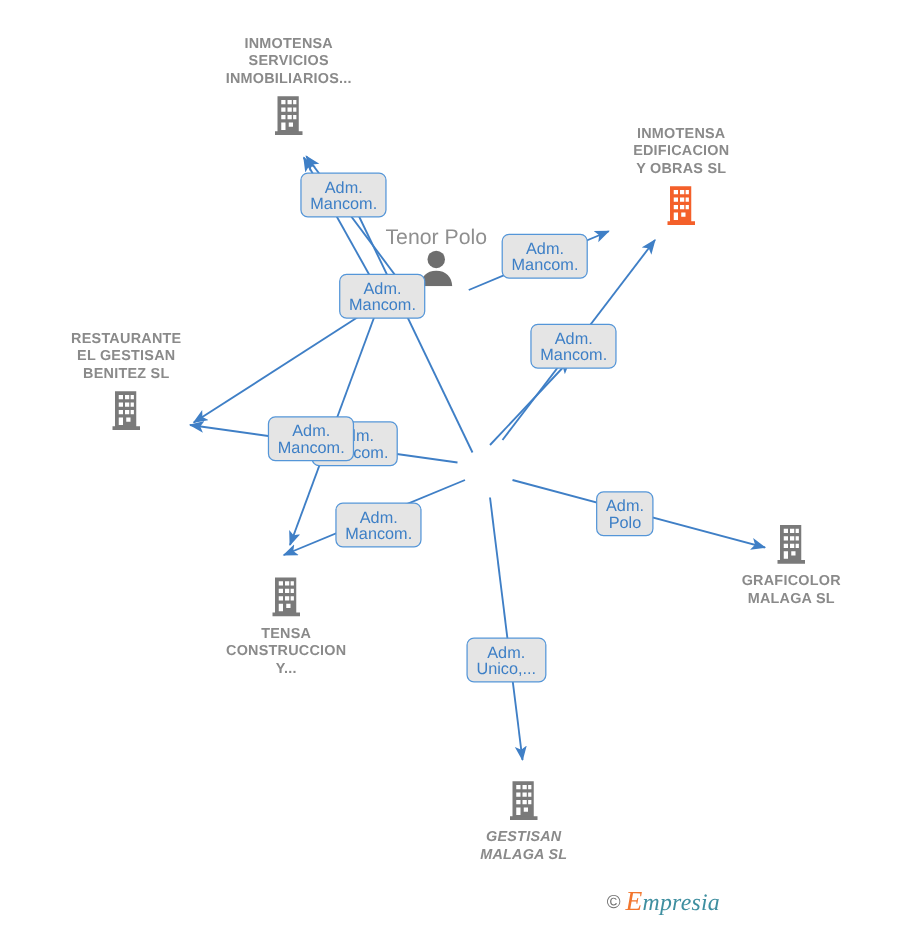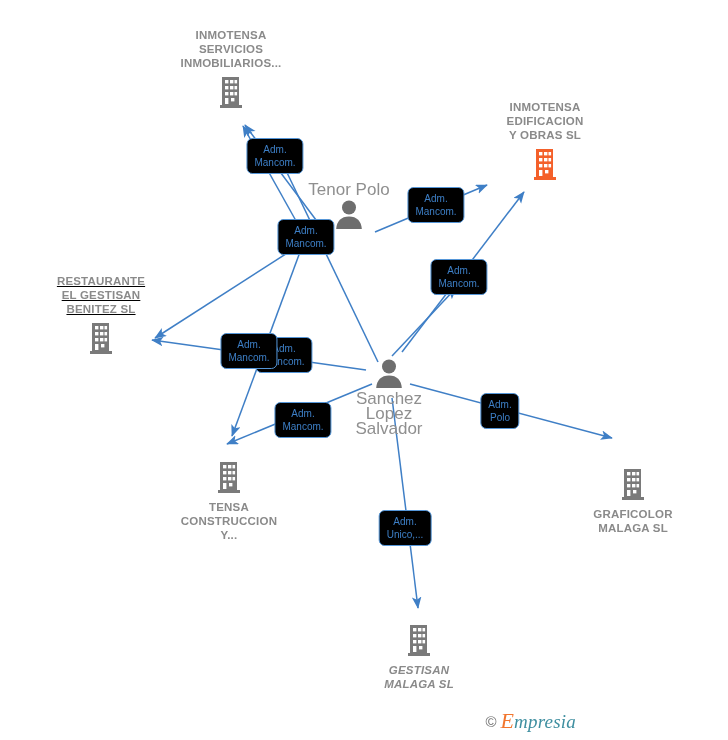--- a/index.html
+++ b/index.html
@@ -13,22 +13,22 @@
   .node .caption{font-size:11.5px;line-height:14px;color:#8a8a8a;
         letter-spacing:.2px;font-weight:bold;}
   .node .caption.person{font-weight:normal;font-size:17px;color:#8f8f8f;
         line-height:15px;letter-spacing:0;}
   .node .glyph{display:flex;justify-content:center;align-items:flex-end;}
 
   .bldg{width:26px;height:34px;position:relative;display:block;}
   .person-ico{width:32px;height:30px;display:block;}
 
   .edge-label{position:absolute;transform:translate(-50%,-50%);
-      background:#000000;border:1.3px solid #5596d8;border-radius:6px;
-      color:#3d7fc6;font-size:10px;line-height:13px;text-align:center;
+      background:#e5e5e5;border:1.3px solid #5596d8;border-radius:6px;
+      color:#3d7fc6;font-size:13px;line-height:13px;text-align:center;
       padding:4px 7px;white-space:nowrap;box-sizing:border-box;}
 
   #watermark{position:absolute;right:8px;bottom:6px;display:flex;
       align-items:center;gap:4px;}
   #watermark .copy{color:#6f6f6f;font-size:15px;}
   #watermark .emp{font-family:"Liberation Serif",serif;font-size:19px;
       font-style:italic;color:#3f8fa0;letter-spacing:.2px;}
   #watermark .emp .cap{color:#f2762e;font-size:22px;}
 </style>
 </head>
@@ -111,21 +111,21 @@
         <rect x="7" y="17" width="3.4" height="3.4"></rect>
             <rect x="12" y="17" width="3.4" height="3.4"></rect>
             <rect x="16.5" y="17" width="2.6" height="3.4"></rect>
         <rect x="7" y="23" width="3.4" height="6"></rect>
             <rect x="13" y="23" width="3.4" height="3.4"></rect>
       </g>
         </svg>
     </div>
   </div>
 
-  <div class="node" style="left:101px;top:274px;text-decoration:underline;">
+  <div class="node" style="left:101px;top:264px;">
     <div class="caption">
       <div>RESTAURANTE</div>
       <div>EL GESTISAN</div>
       <div>BENITEZ  SL</div>
     </div>
     <div class="glyph" style="margin-top:5px;">
       <svg class="bldg" viewBox="0 0 26 34">
           <g fill="#7a7a7a">
         <rect x="4" y="2" width="17" height="29"></rect>
             <rect x="2" y="30" width="22" height="3"></rect>
@@ -169,21 +169,21 @@
       </g>
         </svg>
     </div>
     <div class="caption" style="margin-top:6px;">
       <div>TENSA</div>
       <div>CONSTRUCCION</div>
       <div>Y...</div>
     </div>
   </div>
 
-  <div class="node" style="left:633px;top:467px;">
+  <div class="node" style="left:633px;top:418px;">
     <div class="glyph">
       <svg class="bldg" viewBox="0 0 26 34">
           <g fill="#7a7a7a">
         <rect x="4" y="2" width="17" height="29"></rect>
             <rect x="2" y="30" width="22" height="3"></rect>
       </g>
           <g fill="#ffffff">
         <rect x="7" y="5" width="3.4" height="3.4"></rect>
             <rect x="12" y="5" width="3.4" height="3.4"></rect>
             <rect x="16.5" y="5" width="2.6" height="3.4"></rect>
@@ -239,35 +239,20 @@
     <div class="glyph" style="margin-top:2px;">
       <svg class="person-ico" viewBox="0 0 32 30">
           <g fill="#6e6e6e">
         <circle cx="16" cy="8.5" r="7"></circle>
         <path d="M16,17.5 C8.2,17.5 3.6,22.3 3.2,30 L28.8,30 C28.4,22.3 23.8,17.5 16,17.5 Z"></path>
       </g>
         </svg>
     </div>
   </div>
 
-  <div class="node" style="left:389px;top:358px;">
-    <div class="glyph">
-      <svg class="person-ico" viewBox="0 0 32 30">
-          <g fill="#6e6e6e">
-        <circle cx="16" cy="8.5" r="7"></circle>
-        <path d="M16,17.5 C8.2,17.5 3.6,22.3 3.2,30 L28.8,30 C28.4,22.3 23.8,17.5 16,17.5 Z"></path>
-      </g>
-        </svg>
-    </div>
-    <div class="caption person" style="margin-top:3px;">
-      <div>Sanchez</div>
-      <div>Lopez</div>
-      <div>Salvador</div>
-    </div>
-  </div>
 
   <div class="edge-label" style="left:275px;top:156px;">
     <div>Adm.</div>
     <div>Mancom.</div>
   </div>
 
   <div class="edge-label" style="left:306px;top:237px;">
     <div>Adm.</div>
     <div>Mancom.</div>
   </div>

